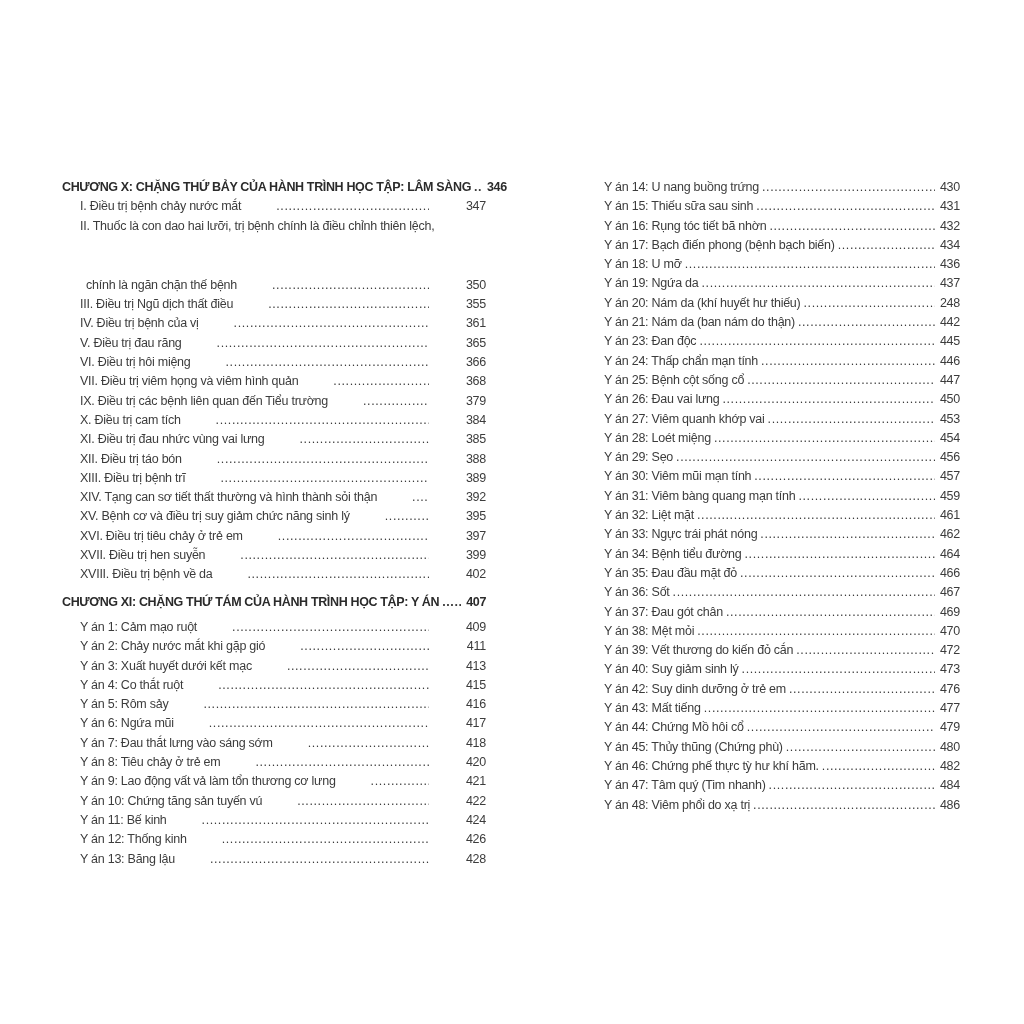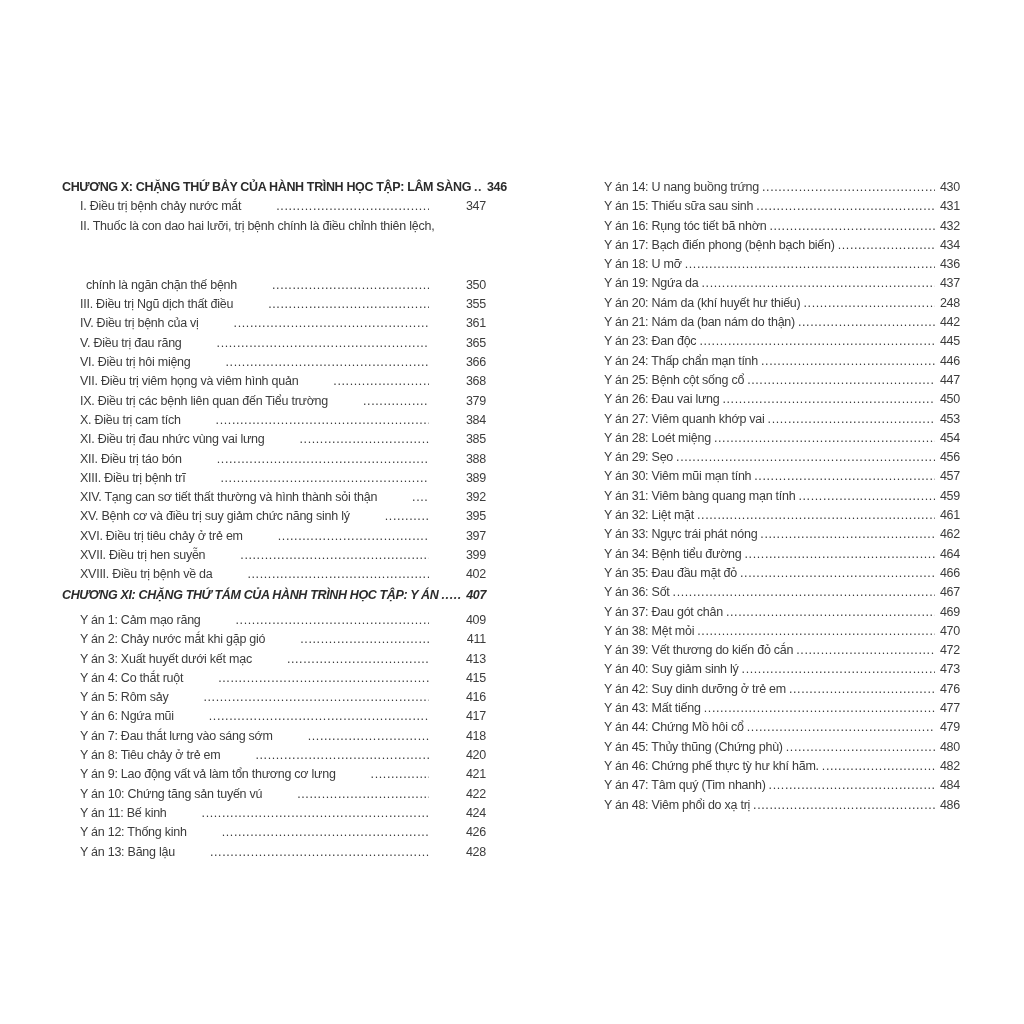--- a/index.html
+++ b/index.html
@@ -24,21 +24,21 @@
     font-size:12.5px;letter-spacing:-0.25px;
     color:#3c3c3c;white-space:nowrap;
   }
   
   .col-left .item.entry > .row{padding-left:18px;gap:32px;}
   .col-left .item.entry > .row.cont{padding-left:24px;margin-top:40px;}
 
   .item.chapter > .row{
     font-weight:700;color:#2b2b2b;letter-spacing:-0.35px;
   }
-  .item.chapter:not(:first-child){margin-top:1px;margin-bottom:6px;font-style:italic;}
+  .item.chapter:not(:first-child){margin-top:8px;margin-bottom:6px;}
 
   .label{flex-shrink:0;white-space:nowrap;}
   .leader{
     flex:1;min-width:8px;overflow:hidden;white-space:nowrap;
     margin:0 2px 0 3px;color:#3c3c3c;
   }
   .leader::after{
     content:"................................................................................................................................................................................";
     letter-spacing:0.6px;font-weight:400;
   }
@@ -181,21 +181,21 @@
       </div>
       <div class="item chapter">
         <div class="row">
           <span class="label">CHƯƠNG XI: CHẶNG THỨ TÁM CỦA HÀNH TRÌNH HỌC TẬP: Y ÁN</span>
           <span class="leader"></span>
           <span class="pagenum">407</span>
         </div>
       </div>
       <div class="item entry">
         <div class="row">
-          <span class="label">Y án 1: Cảm mạo răng</span>
+          <span class="label">Y án 1: Cảm mạo ruột</span>
           <span class="leader"></span>
           <span class="pagenum">409</span>
         </div>
       </div>
       <div class="item entry">
         <div class="row">
           <span class="label">Y án 2: Chảy nước mắt khi gặp gió</span>
           <span class="leader"></span>
           <span class="pagenum">411</span>
         </div>

